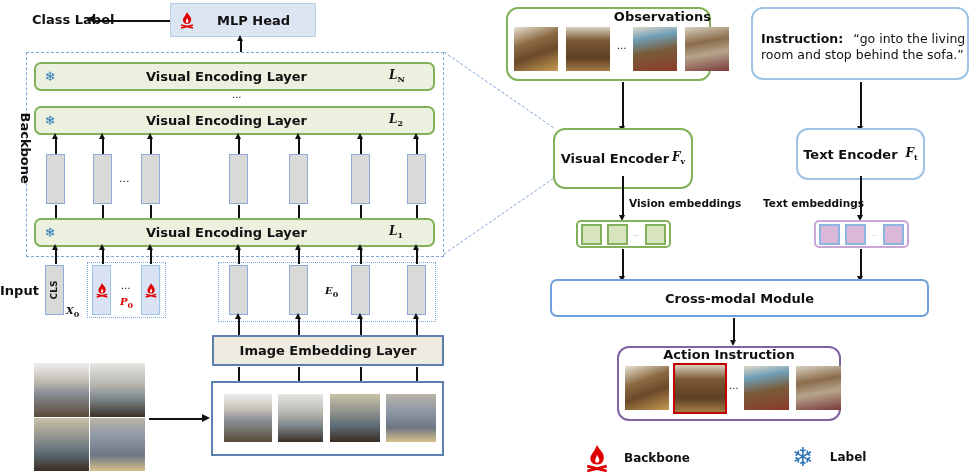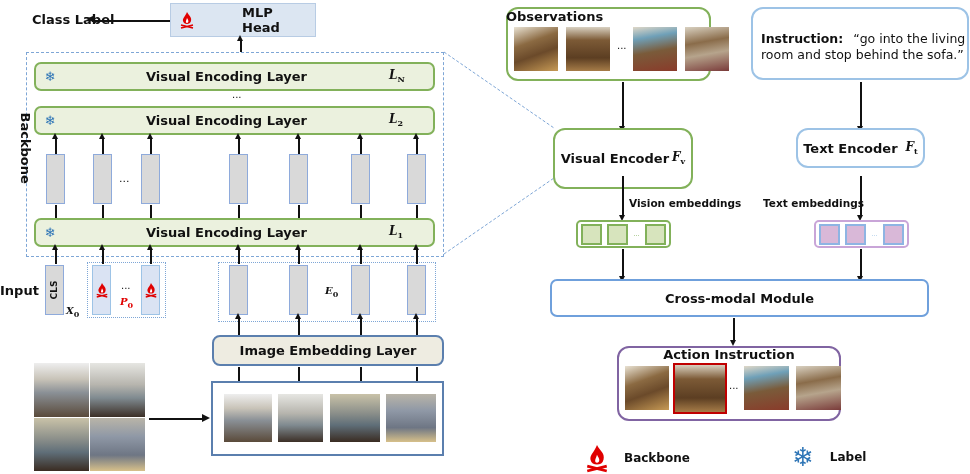--- a/index.html
+++ b/index.html
@@ -13,21 +13,21 @@
   
   .mlp { background:#dce6f2; border:1px solid #b8cce4; display:flex; align-items:center; }
   .backbone { border:1px dashed #7ea6d6; }
   .vel { background:#ebf1de; border:2px solid #82b15a; border-radius:7px; display:flex; align-items:center; }
   .vel .title { flex:1; text-align:center; font-weight:bold; font-size:13px; }
   .vel .snow { width:28px; text-align:center; color:#2e75b6; font-size:13px; }
   .vel .lab { width:44px; font-size:12px; }
   .token { background:#d9d9d9; border:1px solid #8eaadb; width:19px; height:50px; }
   .ptoken { background:#dae3f3; border:1px solid #9dc3e6; width:19px; height:50px; display:flex; align-items:center; justify-content:center; }
   .dotbox { border:1px dotted #7ea6d6; }
-  .iel { background:#eeece1; border:2px solid #5b7fae; border-radius:8px; display:flex; align-items:center; justify-content:center; font-weight:bold; font-size:13px; }
+  .iel { background:#eeece1; border:2px solid #5b7fae; border-radius:1px; display:flex; align-items:center; justify-content:center; font-weight:bold; font-size:13px; }
   .patchbox { border:2px solid #5b7fae; background:#fff; }
   .vline { position:absolute; width:1.5px; background:#111; }
   .hline { position:absolute; height:1.5px; background:#111; }
   .arrow-up::after { content:""; position:absolute; top:-5px; left:-3px; border-left:3.5px solid transparent; border-right:3.5px solid transparent; border-bottom:6px solid #111; }
   .arrow-down::after { content:""; position:absolute; bottom:-5px; left:-3px; border-left:3.5px solid transparent; border-right:3.5px solid transparent; border-top:6px solid #111; }
 
   
   .photo { position:absolute; }
   .room-a { background:linear-gradient(160deg,#e9e2d3 0%,#8b6a42 35%,#6b4a2a 60%,#c79a55 100%); }
   .room-b { background:linear-gradient(180deg,#d8d0c0 0%,#7c5a36 30%,#5c3e22 70%,#a67c48 100%); }
@@ -48,21 +48,21 @@
   .sq-p { width:17px; height:17px; background:#d9b8d8; border:2px solid #8eb4e3; }
   .center { display:flex; align-items:center; justify-content:center; }
 </style>
 </head>
 <body>
 
 <div class="abs bold" style="left:32px;top:12px;font-size:13px;">Class Label</div>
 <div class="hline" style="left:92px;top:20px;width:78px;"></div>
 <div class="abs" style="left:86px;top:16px;width:0;height:0;border-top:3.5px solid transparent;border-bottom:3.5px solid transparent;border-right:7px solid #111;"></div>
 
-<div class="abs mlp" style="left:170px;top:3px;width:146px;height:34px;gap:25px;">
+<div class="abs mlp" style="left:170px;top:3px;width:146px;height:34px;">
   <span style="margin-left:8px;width:16px;height:18px;display:inline-block;">
     <svg width="16" height="18" viewBox="0 0 16 18">
         <path d="M8 1 C10 5 13 6 12 10 C11.5 12 10 13 8 13 C6 13 4.5 12 4 10 C3.5 7 6 6 8 1 Z" fill="#e00000"></path>
         <path d="M8 7 C9 9 10 10 9 11.5 C8.5 12 7.5 12 7 11.5 C6.5 10 7.5 9 8 7 Z" fill="#fff"></path>
         <path d="M2 14 L14 17 M2 17 L14 14" stroke="#e00000" stroke-width="1.6"></path>
       </svg>
   </span>
   <span class="bold" style="margin-left:22px;font-size:13px;">MLP Head</span>
 </div>
 <div class="vline arrow-up" style="left:240px;top:40px;height:12px;"></div>
@@ -136,40 +136,40 @@
 <div class="photo bed-b" style="left:278px;top:394px;width:45px;height:48px;"></div>
 <div class="photo bed-c" style="left:330px;top:394px;width:50px;height:48px;"></div>
 <div class="photo bed-d" style="left:386px;top:394px;width:50px;height:48px;"></div>
 
 <svg class="abs" style="left:440px;top:48px;" width="120" height="210">
   <line x1="4" y1="4" x2="114" y2="80" stroke="#7ea6d6" stroke-dasharray="3,2" stroke-width="1"></line>
   <line x1="4" y1="206" x2="114" y2="130" stroke="#7ea6d6" stroke-dasharray="3,2" stroke-width="1"></line>
 </svg>
 
 <div class="abs gbox" style="left:506px;top:7px;width:205px;height:74px;"></div>
-<div class="abs bold" style="left:506px;top:9px;width:205px;text-align:left;font-size:13px;">Observations</div>
+<div class="abs bold" style="left:506px;top:9px;width:205px;text-align:right;font-size:13px;">Observations</div>
 <div class="photo room-a" style="left:514px;top:27px;width:44px;height:44px;"></div>
 <div class="photo room-b" style="left:566px;top:27px;width:44px;height:44px;"></div>
 <div class="abs" style="left:617px;top:40px;font-size:10px;">...</div>
 <div class="photo room-c" style="left:633px;top:27px;width:44px;height:44px;"></div>
 <div class="photo room-d" style="left:685px;top:27px;width:44px;height:44px;"></div>
 
 <div class="abs bbox" style="left:751px;top:7px;width:218px;height:73px;padding:22px 0 0 8px;font-size:12.5px;line-height:16px;">
   <span class="bold">Instruction:</span>
   <span style="margin-left:6px;text-align:right;">“go into the living room and stop behind  the sofa.”</span>
 </div>
 
 <div class="vline arrow-down" style="left:622px;top:82px;height:45px;"></div>
 <div class="vline arrow-down" style="left:860px;top:82px;height:45px;"></div>
 
 <div class="abs gbox center" style="left:553px;top:128px;width:140px;height:61px;font-size:13px;">
   <span class="bold">Visual Encoder</span>
   <span class="math" style="margin-left:3px;font-size:12px;"><span>F</span><sub>v</sub></span>
 </div>
-<div class="abs bbox center" style="left:796px;top:128px;width:129px;height:40px;font-size:13px;">
+<div class="abs bbox center" style="left:796px;top:128px;width:129px;height:52px;font-size:13px;">
   <span class="bold">Text Encoder</span>
   <span class="math" style="margin-left:8px;font-size:12px;"><span>F</span><sub>t</sub></span>
 </div>
 
 <div class="vline arrow-down" style="left:622px;top:176px;height:40px;"></div>
 <div class="vline arrow-down" style="left:860px;top:176px;height:40px;"></div>
 <div class="abs bold" style="left:629px;top:197px;font-size:10.5px;">Vision embeddings</div>
 <div class="abs bold" style="left:763px;top:197px;font-size:10.5px;">Text embeddings</div>
 
 <div class="abs emb-g center" style="left:576px;top:220px;width:95px;height:28px;gap:5px;">

